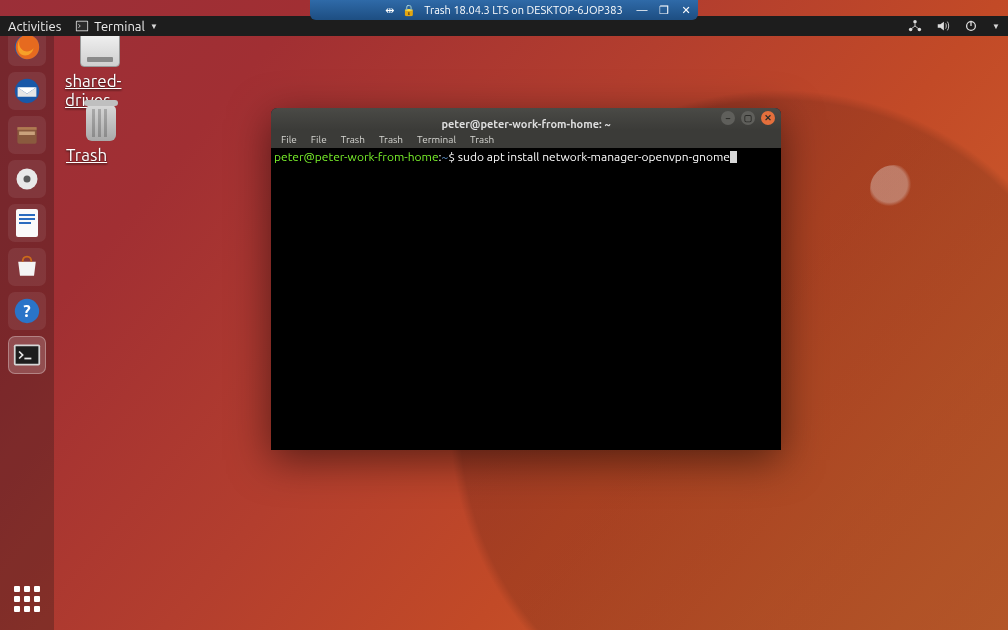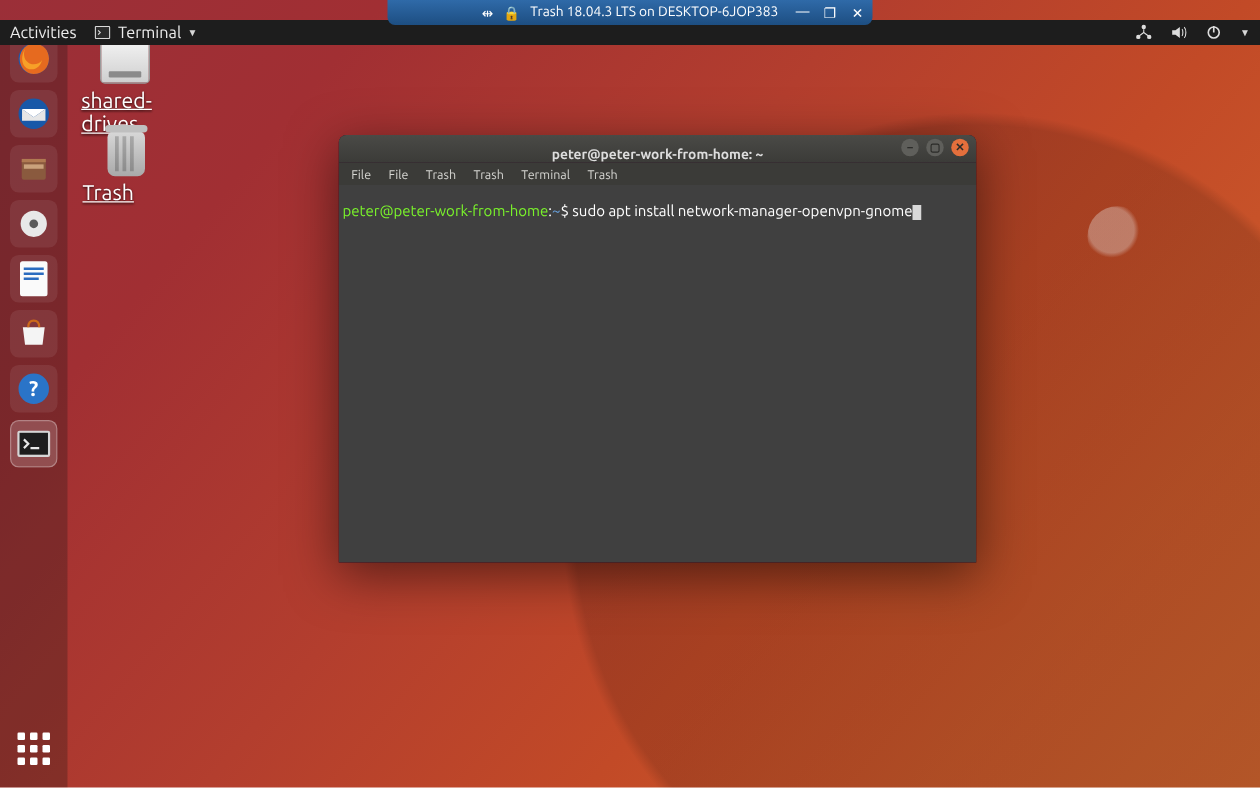--- a/index.html
+++ b/index.html
@@ -63,22 +63,22 @@
                  background:#2b0a21; border-radius:6px 6px 0 0; box-shadow:0 10px 40px rgba(0,0,0,.5);
                  display:flex; flex-direction:column; overflow:hidden; z-index:10;}
   .term-title { height:22px; background:linear-gradient(#4a4a46,#3b3b38); display:flex; align-items:flex-end;
                 justify-content:center; position:relative; color:#ddd; font-size:11px; font-weight:bold;}
   .term-title .controls{ position:absolute; right:6px; top:3px; display:flex; gap:6px;}
   .wbtn{ width:14px;height:14px;border-radius:50%;background:#5f5f5b;display:flex;align-items:center;justify-content:center;font-size:9px;color:#2b2b28;}
   .wbtn.close{ background:#e46f3c;}
   .term-menu { height:18px; background:#3b3b38; display:flex; align-items:center; gap:14px; padding:0 10px;
                color:#d6d6d2; font-size:10px;}
   .term-menu span{cursor:pointer;}
-  .term-body { flex:1; background:#404040; font-family:"Ubuntu Mono","DejaVu Sans Mono",monospace; font-size:12px;
-               line-height:15px; padding:14px 3px; white-space:pre; color:#fff;}
+  .term-body { flex:1; background:#000000; font-family:"Ubuntu Mono","DejaVu Sans Mono",monospace; font-size:12px;
+               line-height:15px; padding:1px 3px; white-space:pre; color:#fff;}
   .p-user{color:#7af32b;}
   .p-path{color:#6aa7e8;}
   .p-cmd{color:#fff;}
   .cursor{ display:inline-block; width:7px; height:12px; background:#d8d8d8; vertical-align:text-bottom;}
 
 </style>
 </head>
 <body>
 
 <div class="eye"></div>

